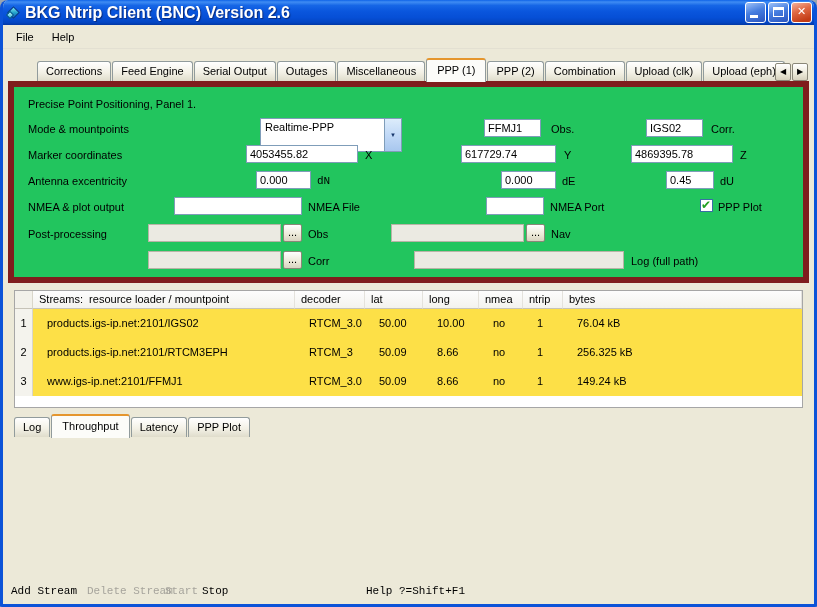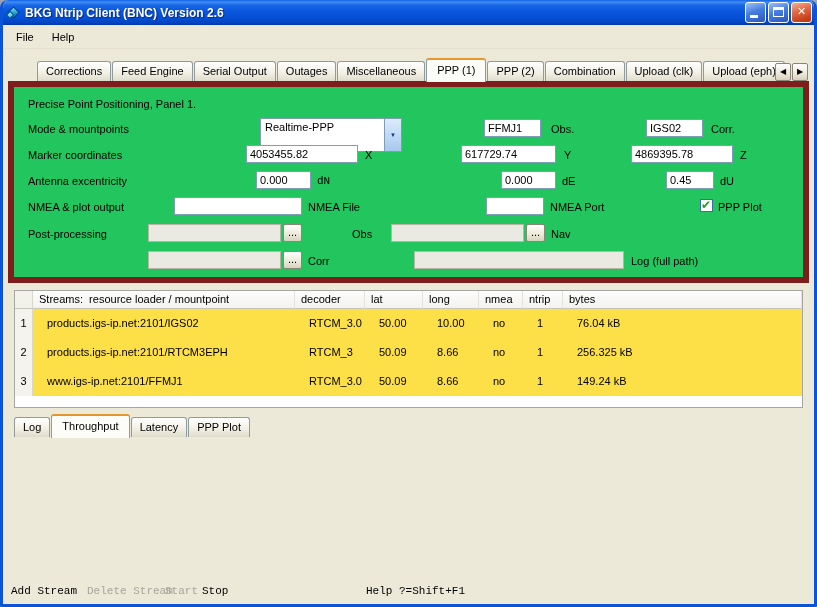--- a/index.html
+++ b/index.html
@@ -11,21 +11,21 @@
 
   
   .titlebar { position:relative; height:25px; margin:0 -3px; padding:0 5px;
     background:linear-gradient(180deg,#0f63e8 0%,#3f8cf3 8%,#1666e6 22%,#0a56dd 45%,#064fd6 70%,#0345c2 90%,#0238a4 100%);
     border-radius:7px 7px 0 0; display:flex; align-items:center; }
   .app-icon { width:14px; height:14px; margin:0 4px 0 2px; position:relative; flex:none; }
   .app-icon i { position:absolute; left:2px; top:2px; width:9px; height:9px;
     background:linear-gradient(135deg,#7de5ef,#1fa0c8 55%,#1b5fb8); transform:rotate(45deg); border:1px solid #0b3f7e; }
   .app-icon em { position:absolute; left:0; top:6px; width:6px; height:6px;
     background:linear-gradient(135deg,#bff1f7,#38b9d8); transform:rotate(45deg); border:1px solid #0b5f8e; }
-  .title-text { color:#fff; font-weight:bold; font-size:12px; text-shadow:1px 1px 1px #0a2a78; flex:1;
+  .title-text { color:#fff; font-weight:bold; font-size:16px; text-shadow:1px 1px 1px #0a2a78; flex:1;
     white-space:nowrap; overflow:hidden; }
   .win-controls { display:flex; gap:2px; }
   .win-btn { width:21px; height:21px; border:1px solid #fff; border-radius:3px; position:relative;
     background:linear-gradient(160deg,#9ec1f7 0%,#467ee0 45%,#2a55c0 100%); }
   .win-btn.close-btn { background:linear-gradient(160deg,#f2b09a 0%,#e16a45 40%,#c33c16 85%); }
   .glyph-min { position:absolute; left:4px; bottom:4px; width:8px; height:3px; background:#fff; }
   .glyph-max { position:absolute; left:4px; top:4px; width:11px; height:10px; border:1px solid #fff; border-top:3px solid #fff; }
   .glyph-close { position:absolute; left:0; top:2px; width:100%; text-align:center; color:#fff; font-size:11px; font-weight:bold; }
 
   
@@ -176,21 +176,21 @@
       <input class="xp-input" style="left: 472px; top: 110px; width: 58px;" value="">
       <span class="flabel" style="left:536px;top:114px;">NMEA Port</span>
       <span class="checkbox checked" style="left:686px;top:112px;">
         <span class="check-glyph">✔</span>
       </span>
       <span class="flabel" style="left:704px;top:114px;">PPP Plot</span>
 
       <span class="flabel" style="left:14px;top:141px;">Post-processing</span>
       <input class="xp-input disabled" disabled="" style="left: 134px; top: 137px; width: 133px;" value="">
       <span class="browse-btn" style="left:269px;top:137px;">...</span>
-      <span class="flabel" style="left:294px;top:141px;margin-left:44px;">Obs</span>
+      <span class="flabel" style="left:294px;top:141px;">Obs</span>
       <input class="xp-input disabled" disabled="" style="left: 377px; top: 137px; width: 133px;" value="">
       <span class="browse-btn" style="left:512px;top:137px;">...</span>
       <span class="flabel" style="left:537px;top:141px;">Nav</span>
 
       <input class="xp-input disabled" disabled="" style="left: 134px; top: 164px; width: 133px;" value="">
       <span class="browse-btn" style="left:269px;top:164px;">...</span>
       <span class="flabel" style="left:294px;top:168px;">Corr</span>
       <input class="xp-input disabled" disabled="" style="left: 400px; top: 164px; width: 210px;" value="">
       <span class="flabel" style="left:617px;top:168px;">Log (full path)</span>
     </div>

